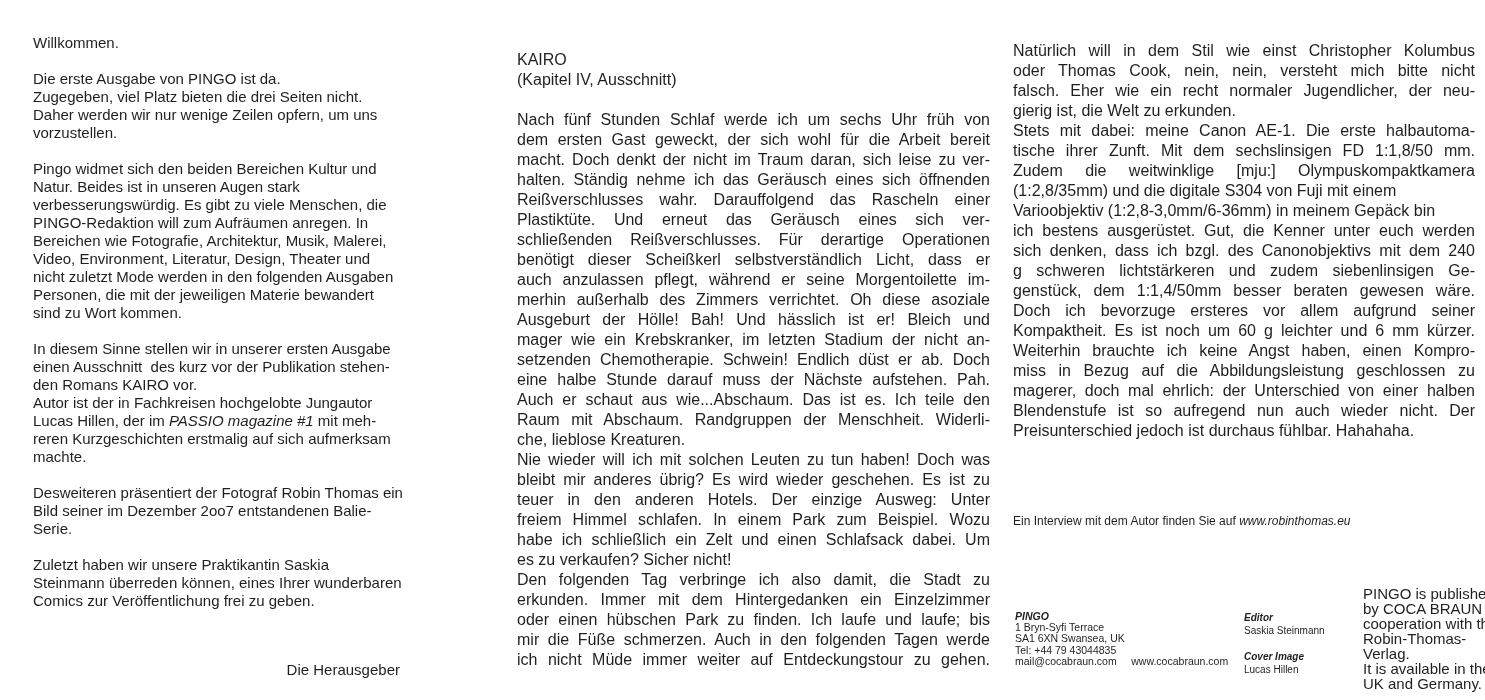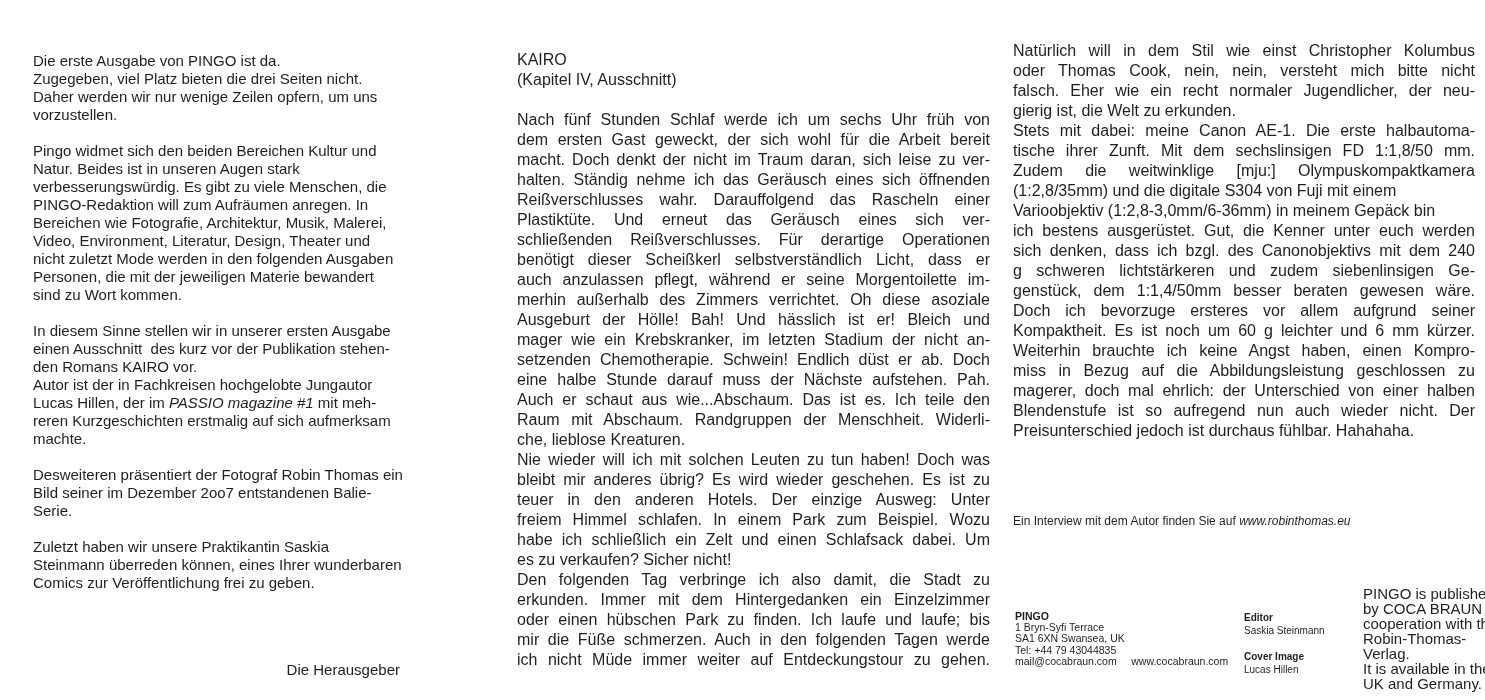--- a/index.html
+++ b/index.html
@@ -12,35 +12,36 @@
     overflow: hidden;
   }
   .col { position: absolute; }
   .ln { min-height: 1em; }
   
   .pre .ln { white-space: pre; }
   
   .just .ln { text-align: justify; text-align-last: justify; white-space: normal; }
   .just .ln.end { text-align-last: left; }
   .it { font-style: italic; }
-  .bd { font-weight: bold; }
+  .bd { font-weight: bold; font-style: italic; }
 
   #col-editorial { left: 33px;  top: 34px;  width: 452px; font-size: 15px;  line-height: 18px; }
   #signoff       { left: 33px;  top: 661px; width: 367px; font-size: 15px;  line-height: 18px; text-align: right; }
   #col-kairo     { left: 517px; top: 42px;  width: 473px; font-size: 16px;  line-height: 20px; margin-top: 8px; }
   #col-camera    { left: 1013px;top: 41px;  width: 462px; font-size: 16px;  line-height: 20px; }
   #interview     { left: 1013px;top: 514px; width: 462px; font-size: 12px;  line-height: 15px; }
   #ftr-publisher { left: 1015px;top: 611px; width: 235px; font-size: 10.5px; line-height: 11.2px; }
   #ftr-credits   { left: 1244px;top: 611px; width: 115px; font-size: 10px; line-height: 13px; }
   #ftr-imprint   { left: 1363px;top: 588px; width: 115px; font-size: 15px; line-height: 11.2px; }
 </style>
 </head>
 <body>
 
 <div id="col-editorial" class="col pre">
+    <div class="ln">Willkommen.</div>
     <div class="ln end">&nbsp;</div>
     <div class="ln">Die erste Ausgabe von PINGO ist da.</div>
     <div class="ln">Zugegeben, viel Platz bieten die drei Seiten nicht.</div>
     <div class="ln">Daher werden wir nur wenige Zeilen opfern, um uns</div>
     <div class="ln">vorzustellen.</div>
     <div class="ln end">&nbsp;</div>
     <div class="ln">Pingo widmet sich den beiden Bereichen Kultur und</div>
     <div class="ln">Natur. Beides ist in unseren Augen stark</div>
     <div class="ln">verbesserungswürdig. Es gibt zu viele Menschen, die</div>
     <div class="ln">PINGO-Redaktion will zum Aufräumen anregen. In</div>

